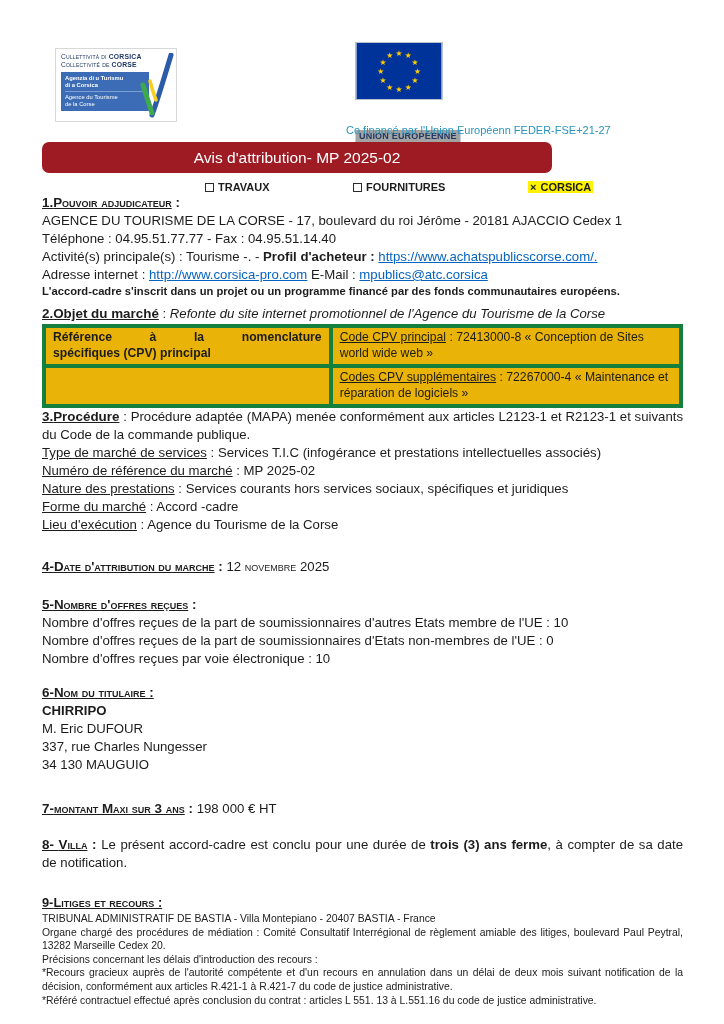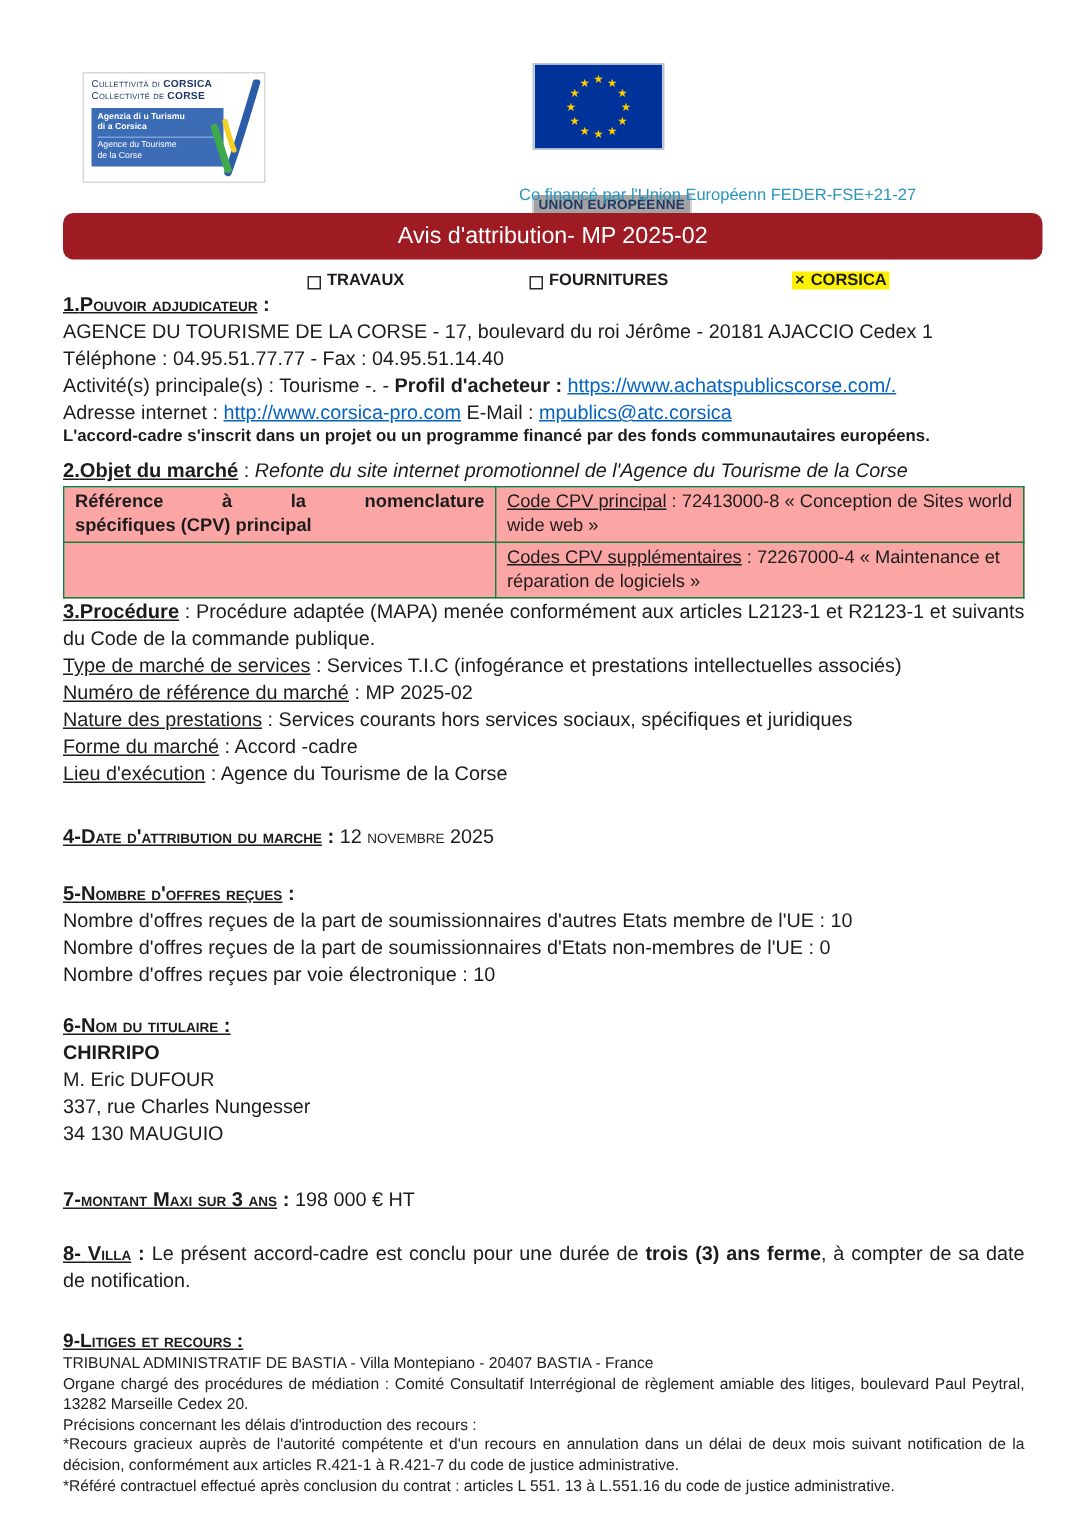--- a/index.html
+++ b/index.html
@@ -16,45 +16,45 @@
   .corsica-top b { font-size:6.8px; }
   .corsica-band { margin-top:3px; width:88px; background:#3C6CB5; color:#fff;
     font-size:5.8px; line-height:7px; padding:3px 4px; }
   .corsica-band .grp2 { border-top:1px solid #7ea0d6; margin-top:2px; padding-top:2px; }
   .corsica-swoosh { position:absolute; right:2px; top:4px; }
   .eu-block { position:absolute; left:355px; top:42px; }
   .eu-flag { display:block; border:1px solid #b9c3cf; }
   .eu-label { font-size:9px; font-weight:bold; color:#1F3864; letter-spacing:.2px;
     border:1px solid #c9d1da; border-top:none; display:inline-block; padding:1px 3px; background:#a3a3a3;margin-top:30px; }
   .cofinance { position:absolute; left:346px; top:124px; font-size:11px; color:#2795BD; }
-  .banner { position:absolute; left:42px; top:142px; width:653px; height:31px;
+  .banner { position:absolute; left:42px; top:142px; width:510px; height:31px;
     background:#9E1B23; border-radius:7px; color:#fff; text-align:center;
     line-height:31px; font-size:15.5px; }
   .typerow { position:absolute; left:42px; top:181px; width:641px; height:15px;
     font-size:11px; font-weight:bold; color:#1c1c1c; }
-  .typeitem { position:absolute; top:0; display:flex; align-items:flex-end; gap:4px; }
+  .typeitem { position:absolute; top:0; display:flex; align-items:center; gap:4px; }
   .cb { display:inline-block; width:9px; height:9px; border:1.3px solid #2a2a2a; background:#fff; }
   .hl { background:#FFF200; padding:0 2px; }
   .xmark { font-weight:bold; }
   
   .doc-body { position:absolute; left:42px; top:194px; width:641px; }
   p { margin:0; }
   .ln { font-size:13.2px; line-height:18px; }
   .h13 { font-size:13.4px; font-weight:bold; }
   .sc { font-variant:small-caps; }
   .u { text-decoration:underline; }
   .it { font-style:italic; }
   .b { font-weight:bold; }
   .just { text-align:justify; }
   .small-bold { font-size:11.2px; font-weight:bold; line-height:15px; }
   .tiny { font-size:10.4px; line-height:13.6px; color:#222; }
   a.lnk { color:#0563C1; text-decoration:underline; cursor:pointer; }
   
   table.cpv { border-collapse:collapse; width:100%; margin-top:1px; }
-  table.cpv td { border:1px solid #15803d; background:#fca5a5; font-size:12.2px;
+  table.cpv td { border:4px solid #15803d; background:#eab308; font-size:12.2px;
     line-height:15.5px; padding:2px 7px 3px 7px; vertical-align:top; }
   td.cpv-left { width:45%; font-weight:bold; }
   .stretch { text-align:justify; text-align-last:justify; }
   
   .mt-s2 { margin-top:6px; }
   .mt-s4 { margin-top:24px; }
   .mt-s5 { margin-top:20px; }
   .mt-s6 { margin-top:16px; }
   .mt-s7 { margin-top:26px; }
   .mt-s8 { margin-top:18px; }

